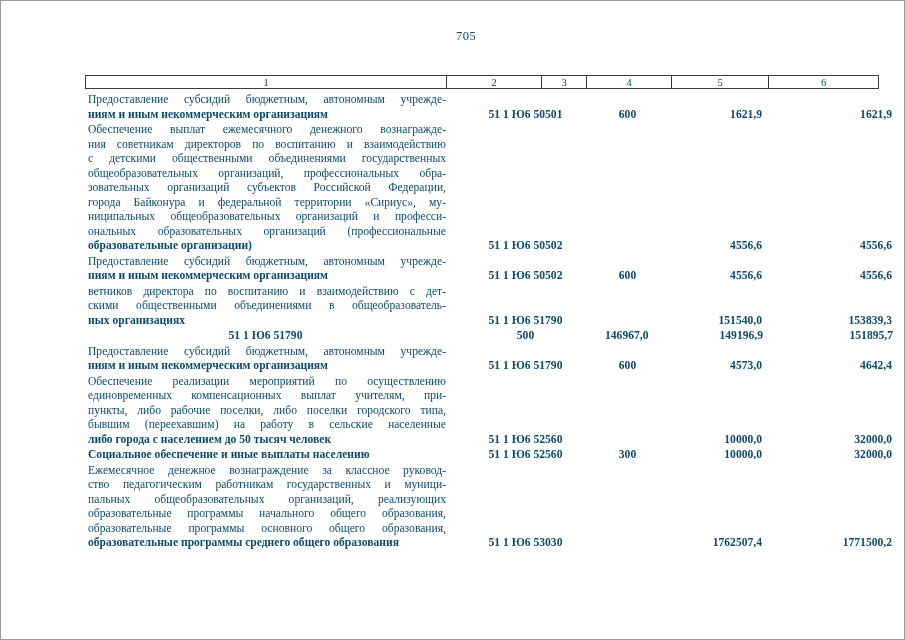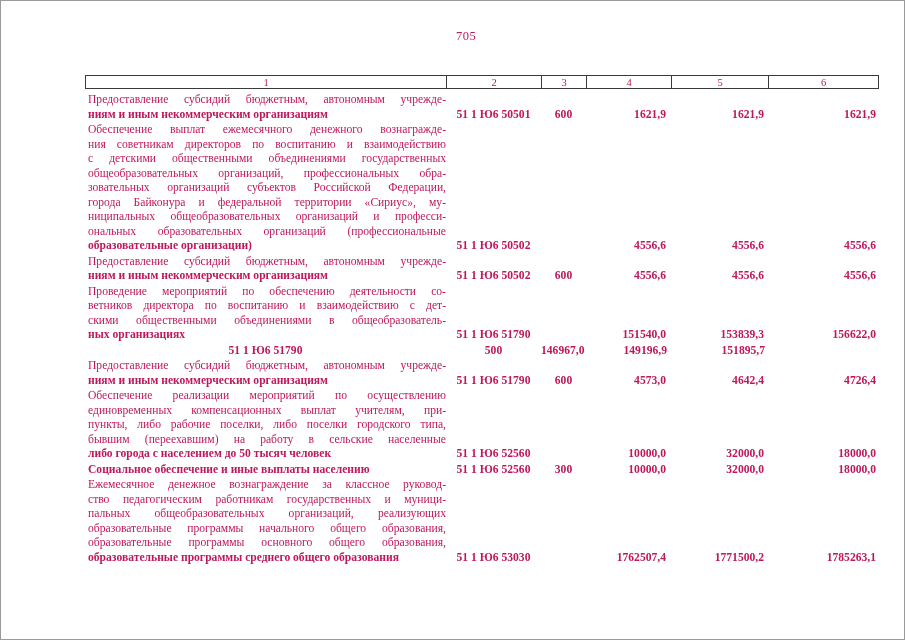--- a/index.html
+++ b/index.html
@@ -5,21 +5,21 @@
   html,body { margin:0; padding:0; background:#e8e8e8; }
   .page {
     position: relative;
     width: 905px;
     height: 640px;
     background: #ffffff;
     border: 1px solid #9a9a9a;
     box-sizing: border-box;
     overflow: hidden;
     font-family: "Liberation Serif", "DejaVu Serif", serif;
-    color: #be185d;
+    color: #0c4a6e;
   }
   .page-number {
     position: absolute;
     top: 28px;
     left: 410px;
     width: 110px;
     text-align: center;
     font-size: 12.5px;
     letter-spacing: 0.5px;
   }
@@ -40,21 +40,21 @@
     border-width: 1.5px 0 1.5px 1.2px;
     text-align: center;
     font-size: 10.5px;
     height: 14px;
     line-height: 11px;
     padding-top: 0.5px;
   }
   .thead .th:first-child { border-left-width: 1.5px; }
   .thead .th:last-child  { border-right-width: 1.5px; }
   .tbody { margin-top: 4px; }
-  .row { margin-top: 1px; }
+  .row { margin-top: 1px; gap: 32px; }
   .cell { box-sizing: border-box; font-size: 11.6px; line-height: 14.5px; }
   .desc { padding-left: 3px; }
   .desc .line {
     text-align: justify;
     text-align-last: justify;
     height: 14.5px;
     overflow: hidden;
     white-space: normal;
   }
   .desc .line.last { text-align-last: left; font-weight: bold; }
@@ -115,21 +115,20 @@
             <div class="line last">ниям и иным некоммерческим организациям</div>
           </div>
           <div class="cell code">51 1 Ю6 50502</div>
           <div class="cell vid">600</div>
           <div class="cell num c4">4556,6</div>
           <div class="cell num c5">4556,6</div>
           <div class="cell num c6">4556,6</div>
         </div>
         <div class="row grid6">
           <div class="cell desc">
-            <div class="line">Проведение мероприятий по обеспечению деятельности со-</div>
             <div class="line">ветников директора по воспитанию и взаимодействию с дет-</div>
             <div class="line">скими общественными объединениями в общеобразователь-</div>
             <div class="line last">ных организациях</div>
           </div>
           <div class="cell code">51 1 Ю6 51790</div>
           <div class="cell vid"></div>
           <div class="cell num c4">151540,0</div>
           <div class="cell num c5">153839,3</div>
           <div class="cell num c6">156622,0</div>
         </div>

